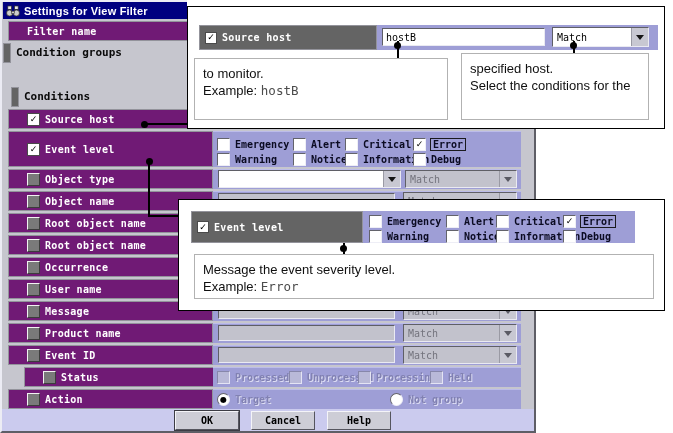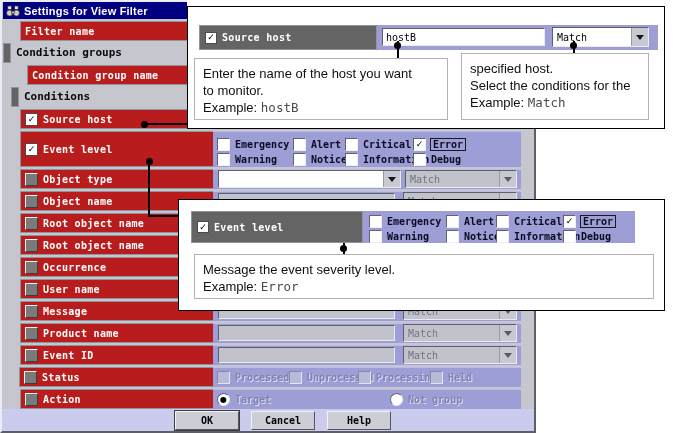--- a/index.html
+++ b/index.html
@@ -6,22 +6,22 @@
   .canvas{position:relative;width:673px;height:433px;background:#fff;overflow:hidden;
           font-family:"Liberation Sans",sans-serif;}
   .abs{position:absolute;box-sizing:border-box;}
   
   .dialog{left:0;top:0;width:536px;height:433px;background:#c6c6ce;
           border:2px solid;border-color:#ec"ecf2" ;border-color:#ececf4 #5e5e66 #5e5e66 #ececf4;}
   .titlebar{left:3px;top:2px;width:530px;height:17px;background:#000080;display:flex;
             align-items:center;gap:4px;padding-left:3px;}
   .title-txt{color:#fff;font:bold 11px "Liberation Sans",sans-serif;letter-spacing:.2px;text-align:center;}
   
-  .cell{background:#b91c1c;border:1px solid #93939b;display:flex;align-items:center;gap:5px;
-        padding-left:4px;height:20px;margin-left:12px;}
+  .cell{background:#701a75;border:1px solid #93939b;display:flex;align-items:center;gap:5px;
+        padding-left:18px;height:20px;}
   .clabel{font:bold 10px "DejaVu Sans Mono",monospace;color:#fff;white-space:pre;letter-spacing:.3px;}
   .hdr{font:bold 11px "DejaVu Sans Mono",monospace;color:#0a0a0a;line-height:20px;white-space:pre;}
   .tab{background:#646464;border:1px solid #93939b;}
   
   .cb{width:11px;height:11px;background:#fff;border:1px solid #4a4a4a;display:flex;align-items:center;
       justify-content:center;flex:none;}
   .cb.off{background:#7a7a7a;border:1px solid;border-color:#f2f2f2 #3c3c3c #3c3c3c #f2f2f2;}
   .cb.lt{background:#fff;border:1px solid;border-color:#63636b #eeeef6 #eeeef6 #63636b;}
   .cb.dis{background:#b9b9d8;border:1px solid;border-color:#8787aa #e4e4f4 #e4e4f4 #8787aa;}
   .mark{font:bold 9px "DejaVu Sans",sans-serif;color:#000;line-height:1;}
@@ -78,23 +78,20 @@
       <rect x="5.6" y="6.2" width="2.8" height="2.4" fill="#cccccc" stroke="#2e2e2e" stroke-width="0.6"></rect>
     </svg>
     <span class="title-txt">Settings for View Filter</span>
   </div>
 
   <div class="abs cell" style="left:8px;top:21px;width:205px;">
     <span class="clabel">Filter name</span>
   </div>
   <div class="abs tab" style="left:3px;top:43px;width:8px;height:20px;"></div>
   <div class="abs hdr" style="left:16px;top:43px;">Condition groups</div>
-  <div class="abs cell" style="left:15px;top:65px;width:198px;">
-    <span class="clabel">Condition group name</span>
-  </div>
   <div class="abs tab" style="left:11px;top:87px;width:8px;height:20px;"></div>
   <div class="abs hdr" style="left:24px;top:87px;">Conditions</div>
 
   <div class="abs cell" style="left:8px;top:109px;width:205px;">
     <span class="cb">
         <span class="mark">✓</span>
       </span>
     <span class="clabel">Source host</span>
   </div>
   <div class="abs cell" style="left:8px;top:131px;width:205px;height:36px;">
@@ -150,21 +147,21 @@
         <span class="mark"></span>
       </span>
     <span class="clabel">Product name</span>
   </div>
   <div class="abs cell" style="left:8px;top:345px;width:205px;">
     <span class="cb off">
         <span class="mark"></span>
       </span>
     <span class="clabel">Event ID</span>
   </div>
-  <div class="abs cell" style="left:7px;top:367px;width:216px;">
+  <div class="abs cell" style="left:24px;top:367px;width:216px;">
     <span class="cb off">
         <span class="mark"></span>
       </span>
     <span class="clabel">Status</span>
   </div>
   <div class="abs cell" style="left:8px;top:389px;width:205px;">
     <span class="cb off">
         <span class="mark"></span>
       </span>
     <span class="clabel">Action</span>
@@ -365,28 +362,26 @@
       <span class="txt">Match</span>
       <span class="ddbtn">
           <span class="tri"></span>
         </span>
     </div>
     <div class="abs linec" style="left:209px;top:34px;width:2px;height:17px;"></div>
     <div class="abs dotc" style="left:206px;top:35px;"></div>
     <div class="abs linec" style="left:385px;top:34px;width:2px;height:12px;"></div>
     <div class="abs dotc" style="left:382px;top:35px;"></div>
     <div class="abs callout" style="left:6px;top:51px;width:254px;height:62px;">
-      <div>Enter the name of the host you want</div>
       <div>to monitor.</div>
       <div><span>Example:</span> <span class="mono">hostB</span></div>
     </div>
     <div class="abs callout" style="left:273px;top:46px;width:188px;height:67px;">
       <div>specified host.</div>
       <div>Select the conditions for the</div>
-      <div><span>Example:</span> <span class="mono">Match</span></div>
     </div>
   </div>
 
   <div class="abs overlay" style="left:178px;top:199px;width:487px;height:112px;">
     <div class="abs lav" style="left:184px;top:11px;width:272px;height:32px;"></div>
     <div class="abs graycell" style="left:12px;top:11px;width:172px;height:32px;">
       <span class="cb" style="width:10px;height:10px;">
           <span class="mark">✓</span>
         </span>
       <span class="clabel">Event level</span>

